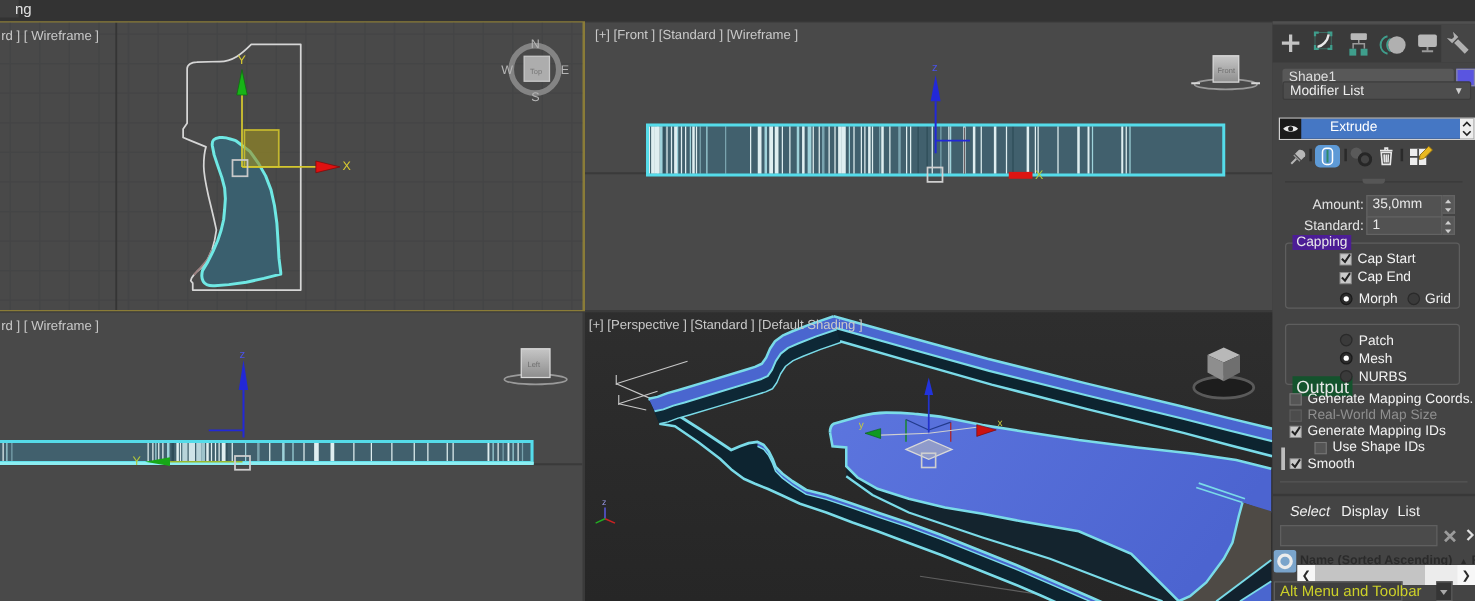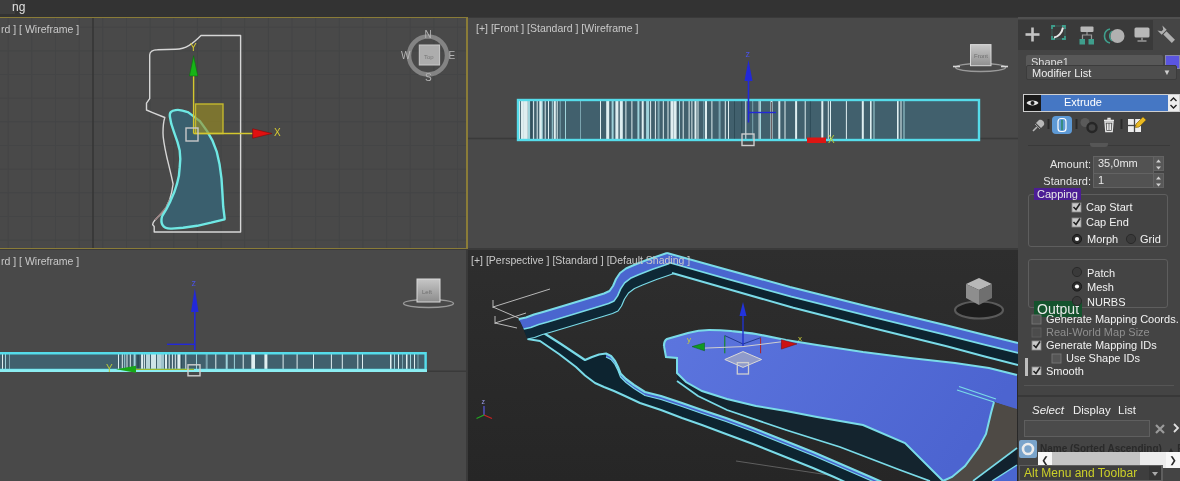--- a/index.html
+++ b/index.html
@@ -509,19 +509,19 @@
       </svg>
   </div>
   <div class="abs" style="left:22px;top:426px;width:140px;color:#2a2a2a;font-size:10px;font-weight:bold;white-space:nowrap;">Name (Sorted Ascending)&nbsp;&nbsp;<span style="font-size:7px;">▲</span>&nbsp;Frozen</div>
 
   <div class="abs" style="left:20px;top:435px;width:142px;height:16px;background:#ececec;">
     <div class="abs" style="left:0;top:0;width:14px;height:16px;background:#f7f7f7;color:#2a2a2a;font-size:9px;text-align:center;line-height:16px;">❮</div>
     <div class="abs" style="left:14px;top:0;width:88px;height:16px;background:#c4c4c4;"></div>
     <div class="abs" style="left:128px;top:0;width:14px;height:16px;background:#f7f7f7;color:#2a2a2a;font-size:9px;text-align:center;line-height:16px;">❯</div>
   </div>
 
-  <div class="abs" style="left:1px;top:448px;width:144px;height:16px;background:#3e3e3e;border:1px solid #5e5e5e;color:#ccd029;font-size:12px;line-height:14px;padding-left:4px;white-space:nowrap;">Alt Menu and Toolbar</div>
+  <div class="abs" style="left:1px;top:448px;width:103px;height:16px;background:#3e3e3e;border:1px solid #5e5e5e;color:#ccd029;font-size:12px;line-height:14px;padding-left:4px;white-space:nowrap;">Alt Menu and Toolbar</div>
   <div class="abs" style="left:131px;top:448px;width:13px;height:16px;background:#353535;border:1px solid #5e5e5e;border-left:none;">
     <svg width="12" height="15">
         <path d="M 3,6 L 6,10 L 9,6 Z" fill="#aaaaaa"></path>
       </svg>
   </div>
 </div>
 
 </body></html>

